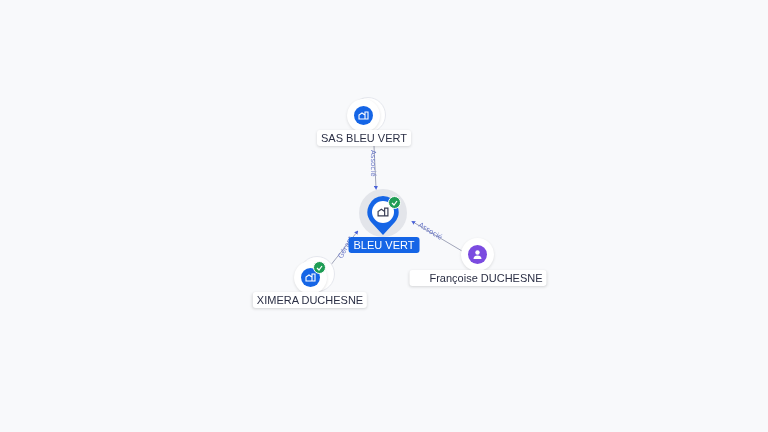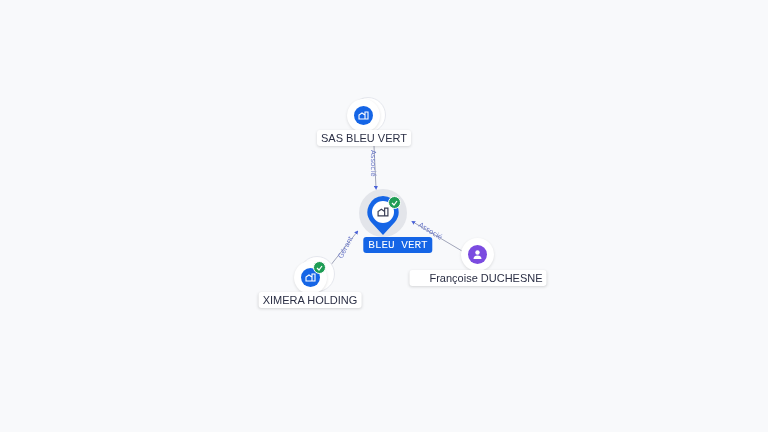--- a/index.html
+++ b/index.html
@@ -96,37 +96,37 @@
     <div class="disc" style="left:376px;top:205px;width:14px;height:14px;">
       <svg width="12" height="10" viewBox="0 0 11 9">
           <path d="M1 8V4l3-2 3 2v4z M7 8V1h3v7z" fill="none" stroke="#3a3f55" stroke-width="1.1"></path>
         </svg>
     </div>
     <div class="check" style="left:388px;top:196px;">
       <svg width="7" height="6" viewBox="0 0 7 6">
           <path d="M1 3l2 2 3-4" fill="none" stroke="#fff" stroke-width="1.2"></path>
         </svg>
     </div>
-    <div class="label main" style="left:398px;top:237px;font-family:Liberation Mono, monospace;">BLEU VERT</div>
+    <div class="label main" style="left:384px;top:237px;">BLEU VERT</div>
   </div>
 
   <div class="node" style="left:0;top:0;">
     <div class="halo-ghost" style="left:299px;top:256px;width:34px;height:34px;"></div>
     <div class="halo" style="left:294px;top:261px;width:33px;height:33px;"></div>
     <div class="disc" style="left:301px;top:268px;width:19px;height:19px;background:#1565e6;">
       <svg width="11" height="9" viewBox="0 0 11 9">
           <path d="M1 8V4l3-2 3 2v4z M7 8V1h3v7z" fill="none" stroke="#fff" stroke-width="1.1"></path>
         </svg>
     </div>
     <div class="check" style="left:313px;top:261px;">
       <svg width="7" height="6" viewBox="0 0 7 6">
           <path d="M1 3l2 2 3-4" fill="none" stroke="#fff" stroke-width="1.2"></path>
         </svg>
     </div>
-    <div class="label" style="left:310px;top:292px;">XIMERA HOLDING</div>
+    <div class="label" style="left:310px;top:292px;">XIMERA DUCHESNE</div>
   </div>
 
   <div class="node" style="left:0;top:0;">
     <div class="halo" style="left:461px;top:238px;width:33px;height:33px;"></div>
     <div class="disc" style="left:468px;top:245px;width:19px;height:19px;background:#7b4be0;">
       <svg width="11" height="11" viewBox="0 0 11 11">
           <circle cx="5.5" cy="3.5" r="2.2" fill="#fff"></circle>
           <path d="M1.5 10c0-2.5 1.8-3.5 4-3.5s4 1 4 3.5z" fill="#fff"></path>
         </svg>
     </div>

